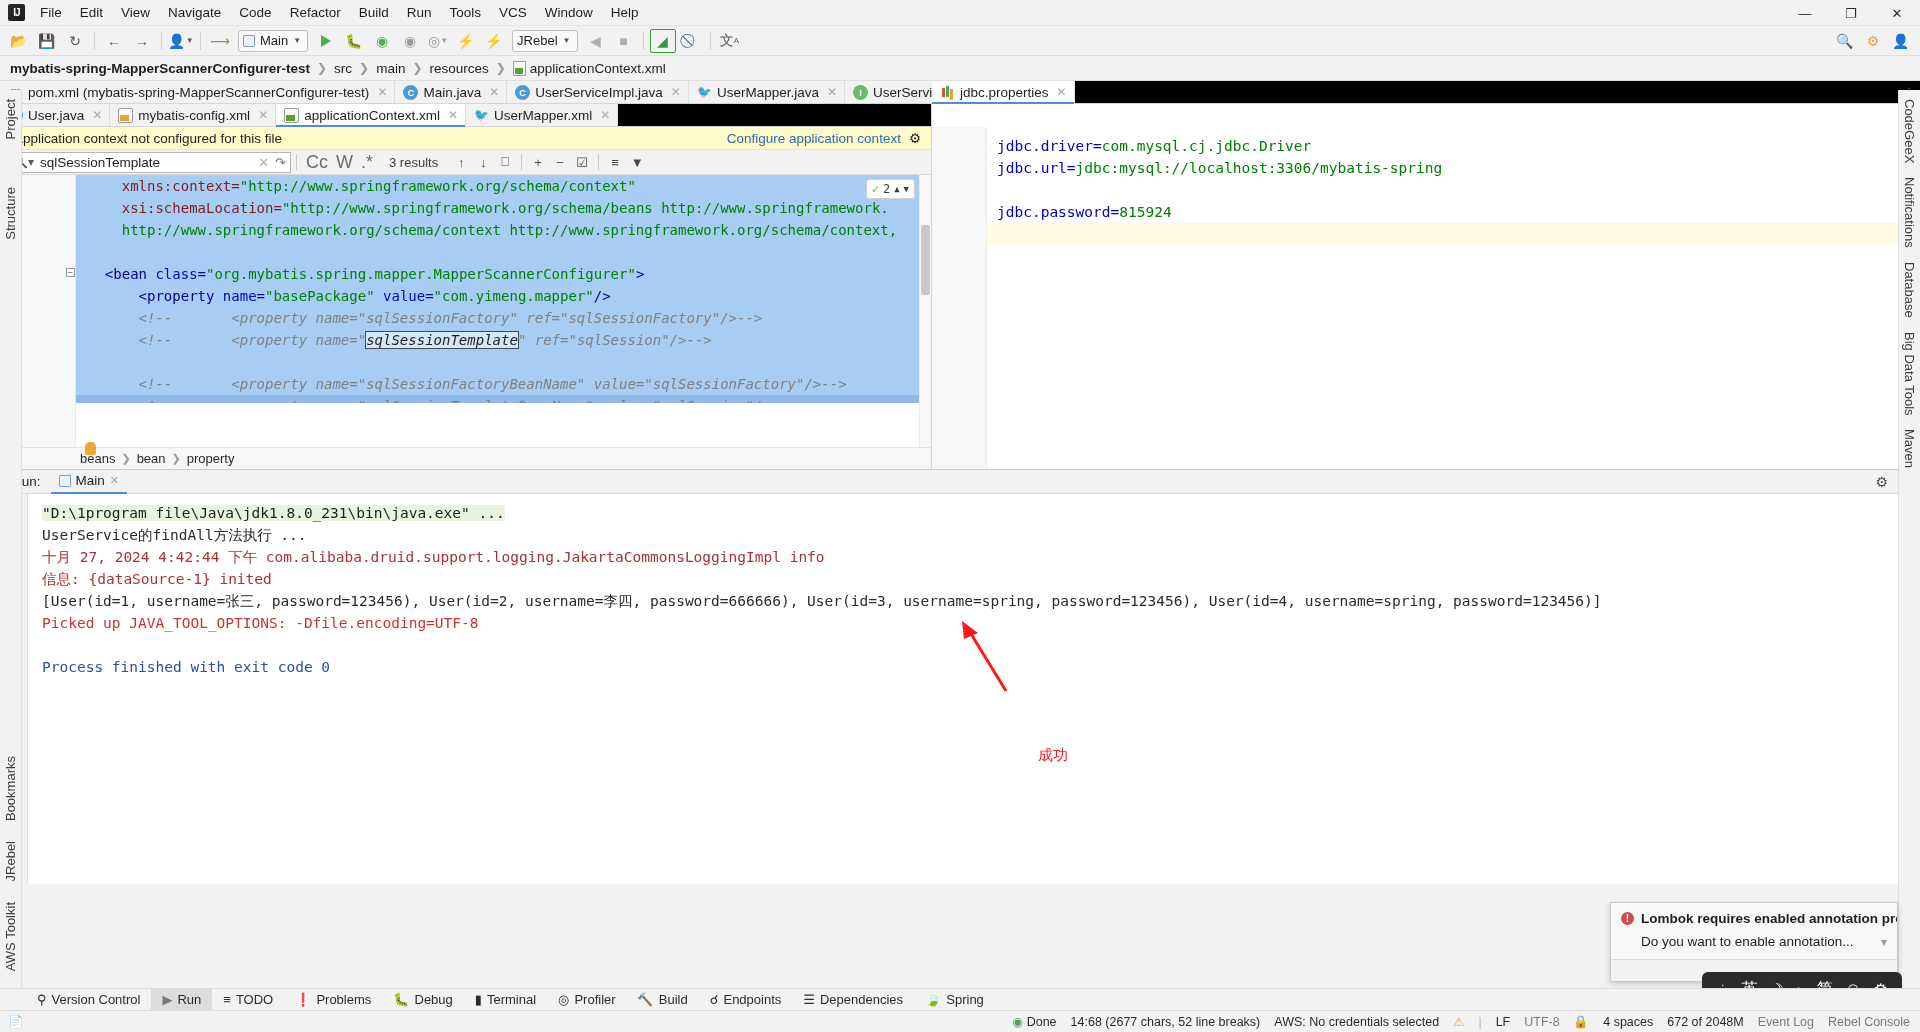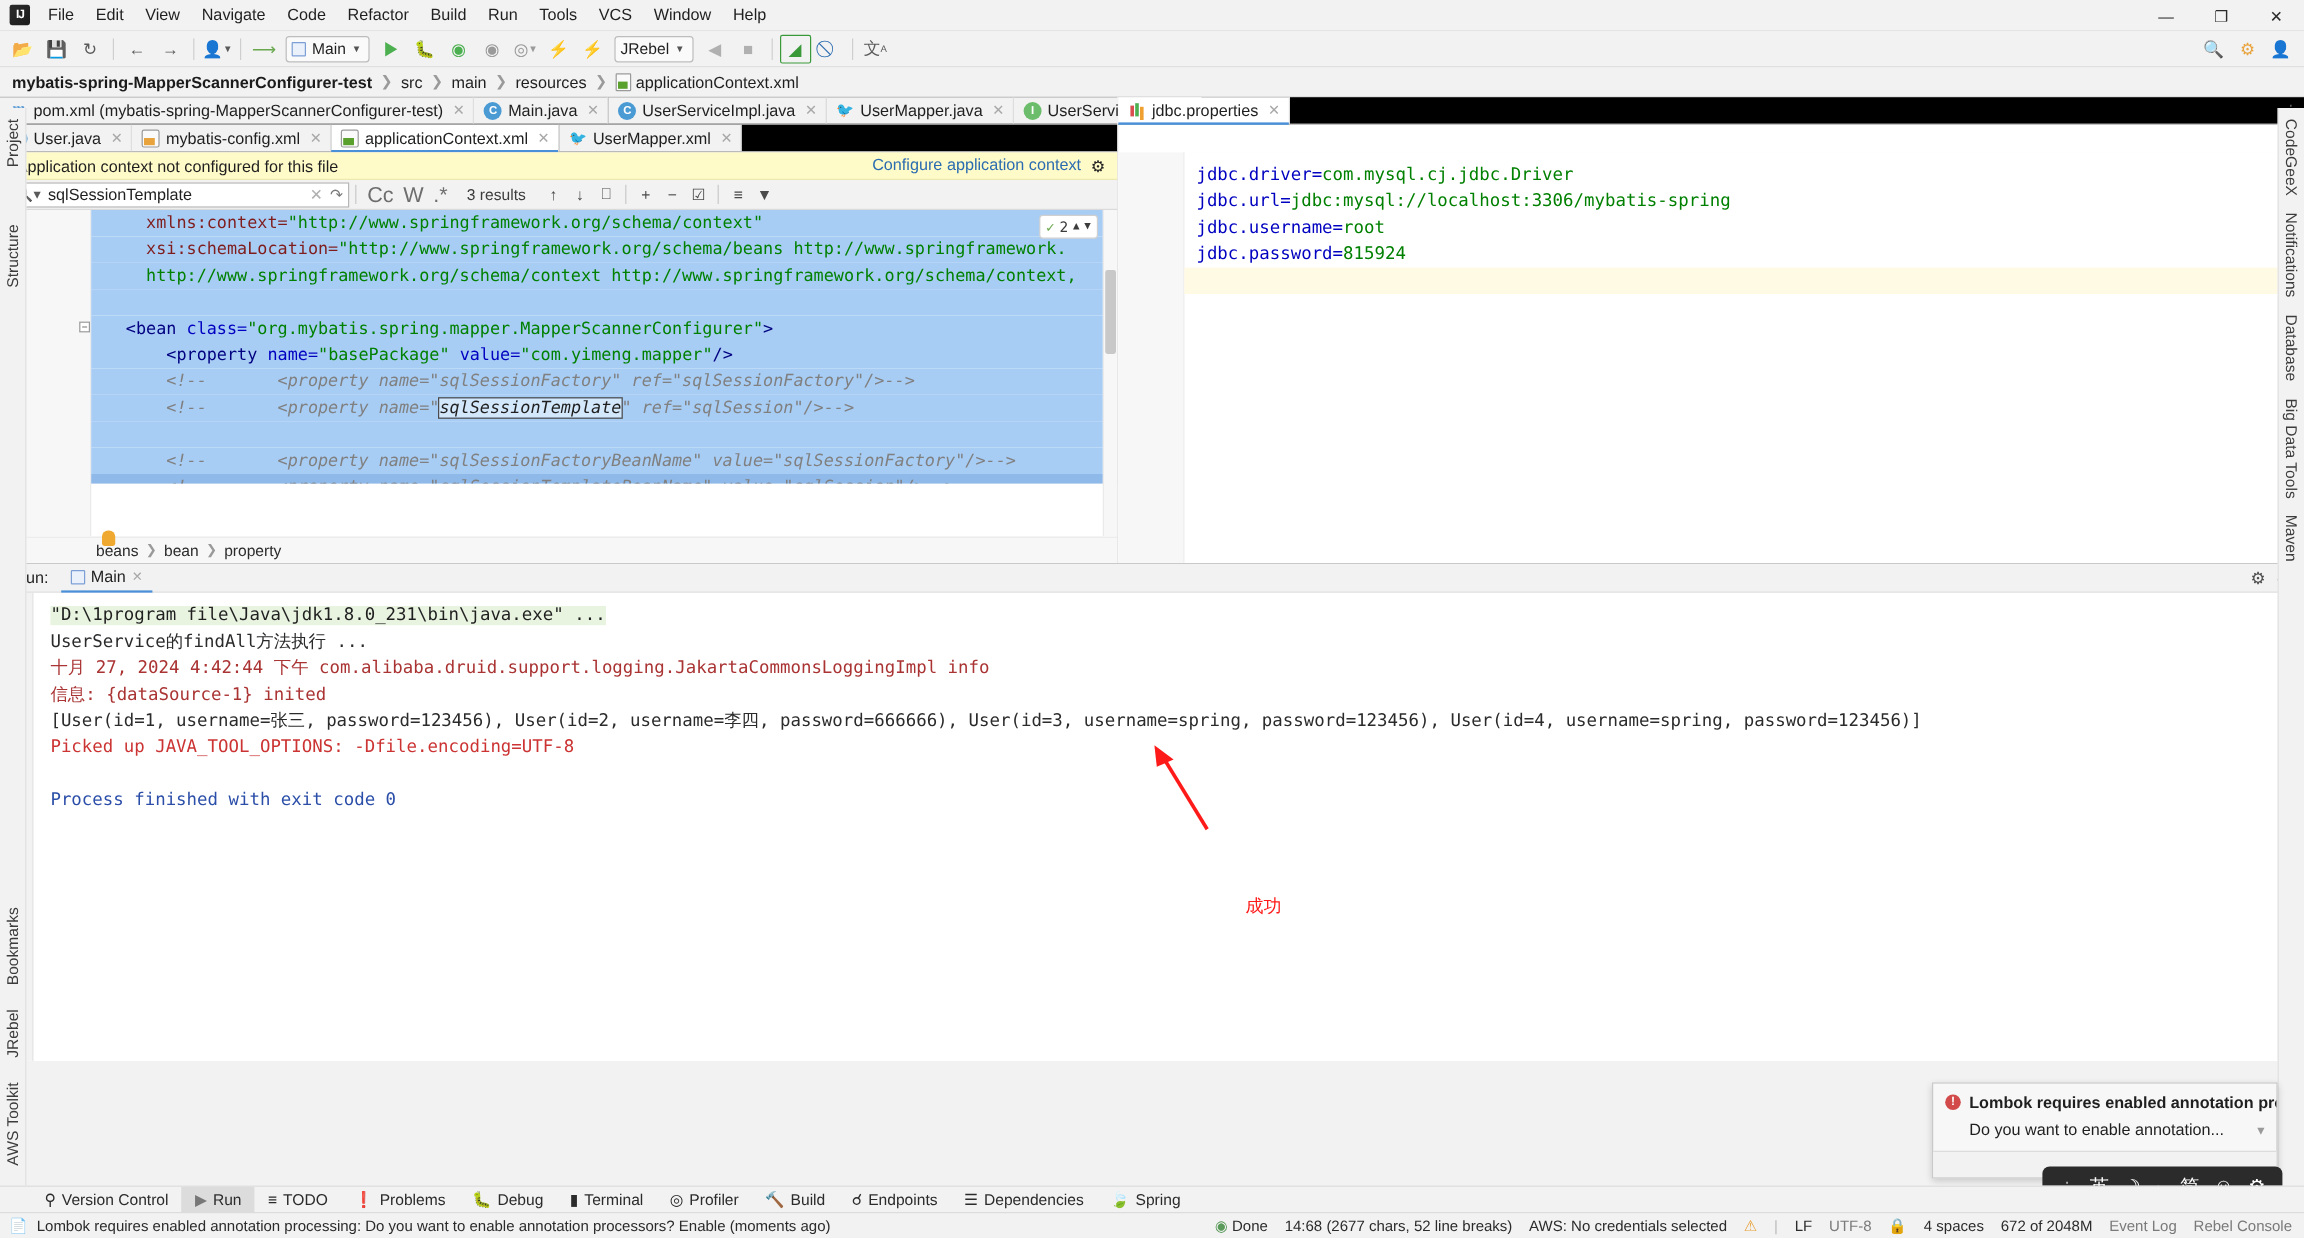--- a/index.html
+++ b/index.html
@@ -117,21 +117,21 @@
   .editor-area { display: flex; height: 343px; border-bottom: 1px solid #c9c9c9; }
   .pane-left { width: 931px; display: flex; flex-direction: column; background:#fff; position: relative;}
   .pane-right { flex: 1; display: flex; flex-direction: column; background:#fff; border-left: 1px solid #d6d6d6; }
 
   .banner {
     height: 23px; background: #fffbc9; border-bottom: 1px solid #ece8b0;
     display: flex; align-items: center; justify-content: space-between;
     padding: 0 10px 0 14px; font-size: 13.5px;
   }
   .banner a { color: #2b6cb0; text-decoration: none; }
-  .banner .right { display: flex; gap: 8px; }
+  .banner .right { display: flex; align-items: center; gap: 8px; }
 
   .findbar {
     height: 25px; background: #f2f2f2; border-bottom: 1px solid #dadada;
     display: flex; align-items: center; gap: 0px; padding-left: 6px; font-size: 13px;
   }
   .find-input-wrap {
     display:flex; align-items:center; background:#fff; border:1px solid #b6b6b6;
     height: 21px; width: 285px; padding: 0 4px 0 6px; gap:6px;
   }
   .find-input-wrap .txt { flex:1; font-size: 13.5px; color:#1f1f1f; }
@@ -538,21 +538,20 @@
         <div class="rgutter"></div>
         <div class="check-ok">✓</div>
 
         <div class="rlnum" style="top:8px;">1</div>
         <div class="rline" style="top:8px;"><span class="pk">jdbc.driver</span><span class="pk">=</span><span class="pv">com.mysql.cj.jdbc.Driver</span></div>
 
         <div class="rlnum" style="top:30px;">2</div>
         <div class="rline" style="top:30px;"><span class="pk">jdbc.url</span><span class="pk">=</span><span class="pv">jdbc:mysql://localhost:3306/mybatis-spring</span></div>
 
         <div class="rlnum" style="top:52px;">3</div>
-        <div class="rline" style="top:52px;"><span class="pk">jdbc.username</span><span class="pk">=</span><span class="pv">root</span></div>
 
         <div class="rlnum" style="top:74px;">4</div>
         <div class="rline" style="top:74px;"><span class="pk">jdbc.password</span><span class="pk">=</span><span class="pv">815924</span></div>
 
         <div class="rlnum" style="top:96px;">5</div>
         <div class="rline cur" style="top:96px;"></div>
       </div>
     </div>
   </div>
 
@@ -687,21 +686,20 @@
     </div>
     <div class="twb-item">
       <span style="color:#5aa02c;">🍃</span>
       <span>Spring</span>
     </div>
   </div>
 
   <div class="statusbar">
     <div class="sb-left">
       <span style="color:#6a6a6a;">📄</span>
-      <span>Lombok requires enabled annotation processing: Do you want to enable annotation processors? Enable (moments ago)</span>
     </div>
     <div class="sb-right">
       <span><span style="color:#5a9a5a;">◉</span> <span>Done</span></span>
       <span>14:68 (2677 chars, 52 line breaks)</span>
       <span>AWS: No credentials selected</span>
       <span style="color:#e8a33d;">⚠</span>
       <span class="sb-sep">|</span>
       <span>LF</span>
       <span style="color:#7a7a7a;">UTF-8</span>
       <span>🔒</span>

